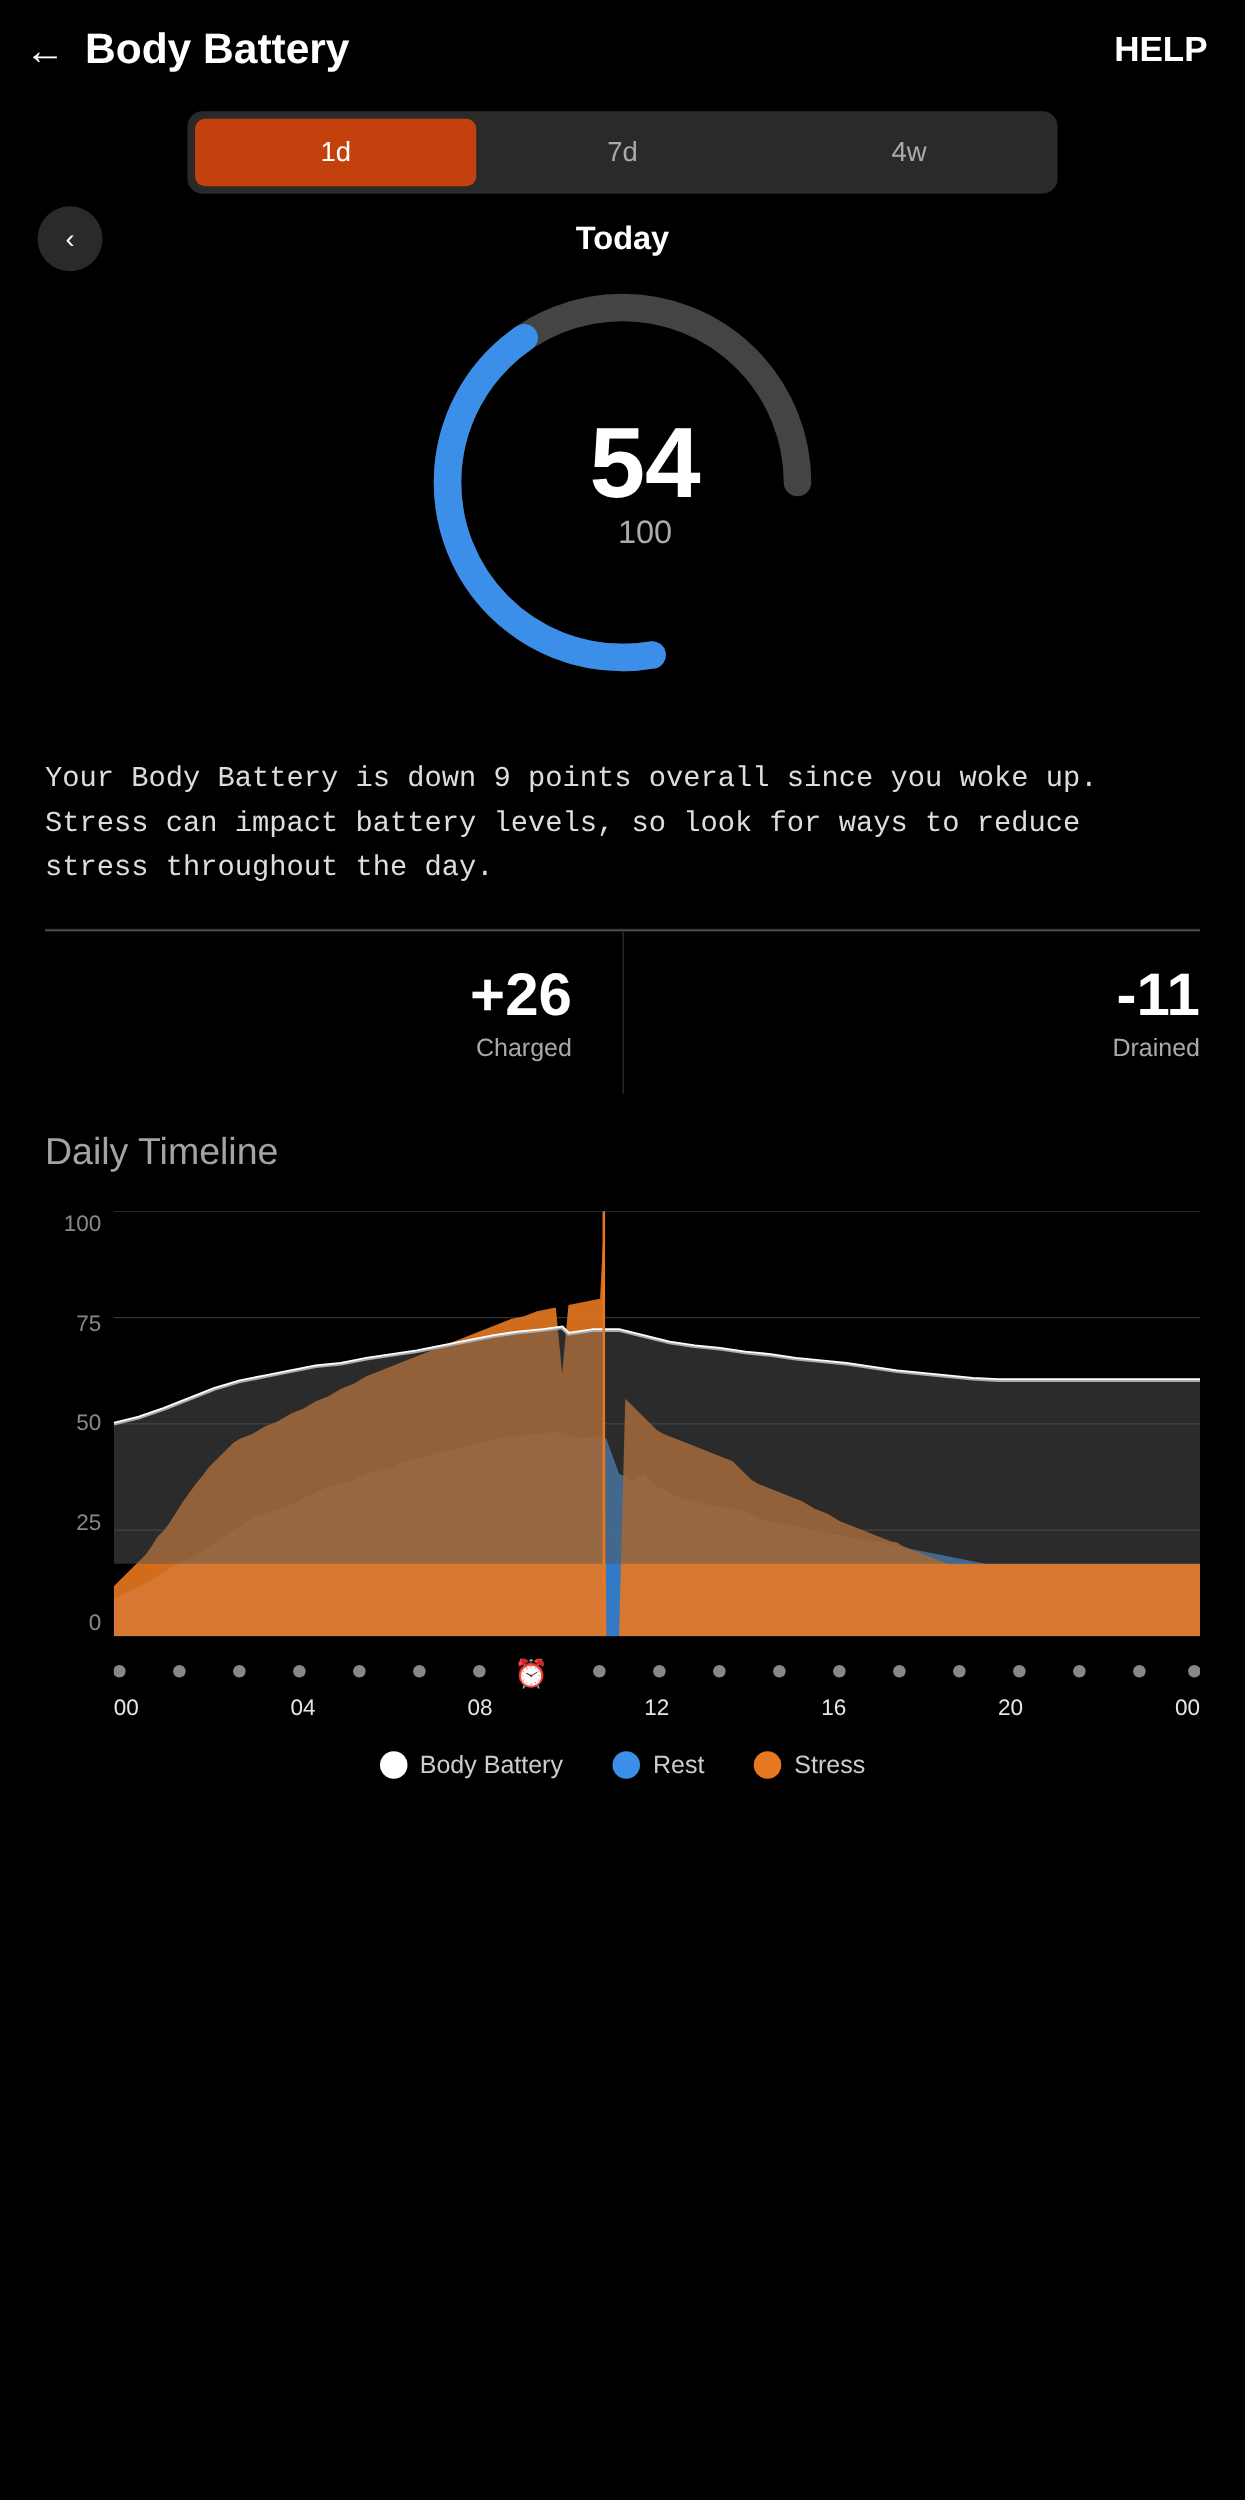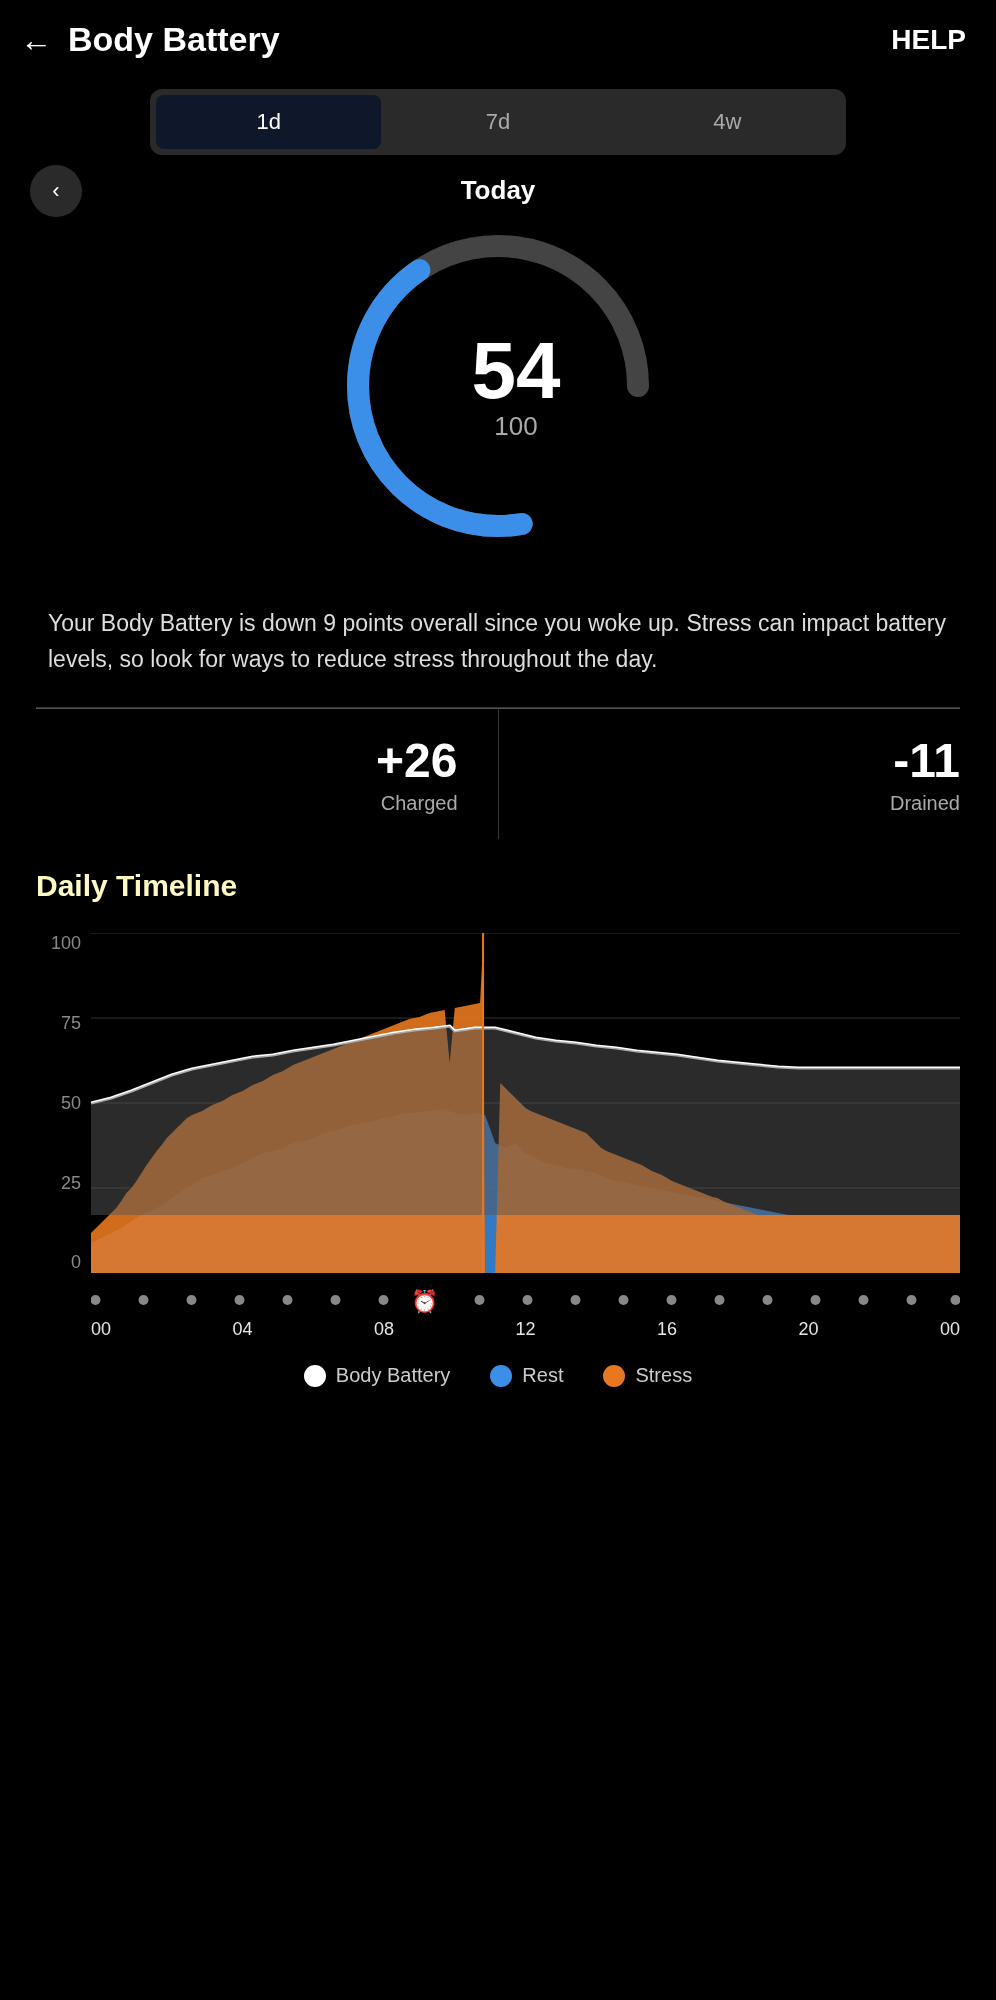--- a/index.html
+++ b/index.html
@@ -56,21 +56,21 @@
       flex: 1;
       text-align: center;
       padding: 14px 0;
       border-radius: 8px;
       font-size: 22px;
       font-weight: 500;
       color: #aaa;
       cursor: pointer;
     }
     .tab-item.active {
-      background: #0f172a;
+      background: #c2410c;
       color: #fff;
     }
     .nav-arrow {
       width: 52px;
       height: 52px;
       background: #2a2a2a;
       border-radius: 50%;
       display: flex;
       align-items: center;
       justify-content: center;
@@ -113,25 +113,26 @@
       line-height: 1;
     }
     .gauge-max {
       font-size: 26px;
       color: #aaa;
       text-align: center;
     }
 
     
     .description {
-      padding: 20px 48px;
+      padding: 20px 36px;
       font-size: 23px;
       line-height: 1.55;
       color: #ddd;
       margin-bottom: 10px;
+      font-family: Liberation Mono, monospace;
     }
 
     
     .stats-row {
       display: flex;
       border-top: 1px solid #333;
       margin: 0 36px;
       text-align: right;
     }
     .stat-item {
@@ -156,22 +157,22 @@
       color: #aaa;
       margin-top: 4px;
     }
 
     
     .timeline-section {
       padding: 30px 36px 0 36px;
     }
     .timeline-title {
       font-size: 30px;
-      font-weight: 700;
-      color: #fef9c3;
+      font-weight: 400;
+      color: #a3a3a3;
       margin-bottom: 30px;
     }
 
     
     .legend {
       display: flex;
       justify-content: center;
       align-items: center;
       gap: 40px;
       padding: 24px 0 30px 0;

